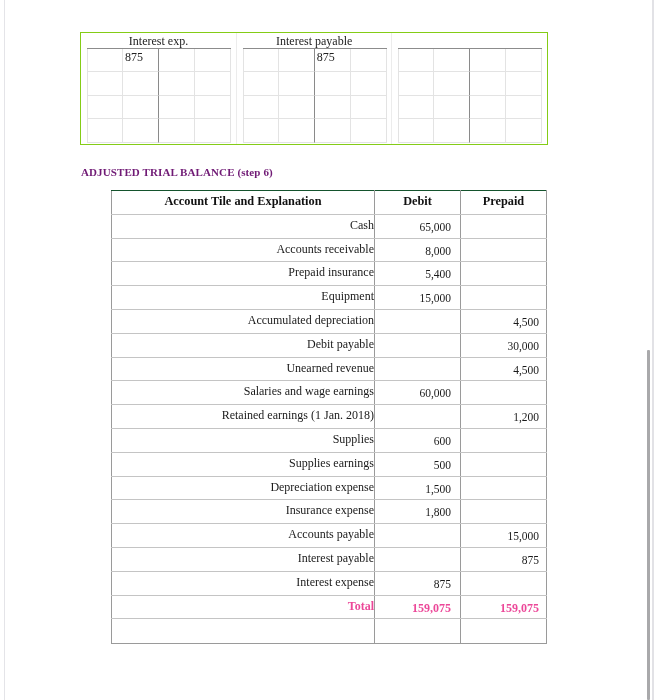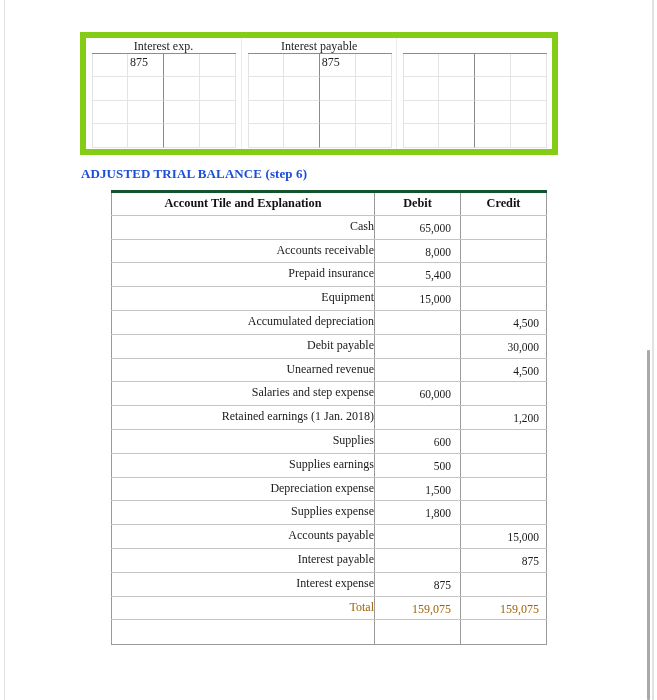--- a/index.html
+++ b/index.html
@@ -33,21 +33,21 @@
       width: 3px; height: 350px;
       background: #a9a9ab;
       border-radius: 1px;
     }
 
     
     .taccounts {
       position: absolute;
       left: 80px; top: 32px;
       width: 466px; height: 111px;
-      border: 6px solid #84cc16;
+      border: 1px solid #84cc16;
       display: flex;
     }
     .taccount {
       position: relative;
       width: 155px;
       height: 111px;
       border-right: 1px solid #ececec;
     }
     .taccount:last-child { border-right: none; }
     .taccount-title {
@@ -78,24 +78,24 @@
       color: #222;
     }
     .tcell.c0 { border-left: 1px solid #e3e3e3; }
     .tcell.c1 { border-right: 1.5px solid #8a8a8a; }
     .tcell.c3 { border-right: 1px solid #e3e3e3; }
 
     
     .section-title {
       position: absolute;
       left: 81px; top: 166px;
-      font-size: 13px;
+      font-size: 11px;
       font-weight: bold;
       letter-spacing: 0.1px;
-      color: #1d4ed8;
+      color: #701a75;
       white-space: nowrap;
     }
 
     
     .tb {
       position: absolute;
       left: 111px; top: 190px;
       width: 435px;
       border-collapse: collapse;
       table-layout: fixed;
@@ -129,25 +129,25 @@
       color: #1a1a1a;
     }
     .tb td.num {
       text-align: right;
       padding-right: 9px;
       padding-top: 5px;
       color: #1a1a1a;
       font-size: 11.5px;
     }
     .tb td.num.credit { padding-right: 7px; }
-    .tb tr.total td { font-weight: normal; color: #a16207; }
+    .tb tr.total td { font-weight: bold; color: #ec4899; }
     .tb tr.total td.num { font-size: 12px; }
     .tb tr.blank td { height: 25px; }
     .tb tr:last-child td { border-bottom: 1px solid #9a9a9a; }
-    .tb tr:first-child th { border-top: 3px solid #14532d; }
+    .tb tr:first-child th { border-top: 1px solid #14532d; }
   </style>
 </head>
 <body>
 
 <div class="page-edge-left"></div>
 <div class="page-edge-right"></div>
 <div class="scroll-thumb"></div>
 
 <div class="taccounts">
   <div class="taccount">
@@ -222,21 +222,21 @@
 <table class="tb">
   <colgroup>
     <col class="c-acct">
     <col class="c-debit">
     <col class="c-credit">
   </colgroup>
   <thead>
     <tr>
       <th>Account Tile and Explanation</th>
       <th>Debit</th>
-      <th>Credit</th>
+      <th>Prepaid</th>
     </tr>
   </thead>
   <tbody>
     <tr>
       <td class="acct">Cash</td>
       <td class="num">65,000</td>
       <td class="num credit"></td>
     </tr>
     <tr>
       <td class="acct">Accounts receivable</td>
@@ -262,21 +262,21 @@
       <td class="acct">Debit payable</td>
       <td class="num"></td>
       <td class="num credit">30,000</td>
     </tr>
     <tr>
       <td class="acct">Unearned revenue</td>
       <td class="num"></td>
       <td class="num credit">4,500</td>
     </tr>
     <tr>
-      <td class="acct">Salaries and step expense</td>
+      <td class="acct">Salaries and wage earnings</td>
       <td class="num">60,000</td>
       <td class="num credit"></td>
     </tr>
     <tr>
       <td class="acct">Retained earnings (1 Jan. 2018)</td>
       <td class="num"></td>
       <td class="num credit">1,200</td>
     </tr>
     <tr>
       <td class="acct">Supplies</td>
@@ -287,21 +287,21 @@
       <td class="acct">Supplies earnings</td>
       <td class="num">500</td>
       <td class="num credit"></td>
     </tr>
     <tr>
       <td class="acct">Depreciation expense</td>
       <td class="num">1,500</td>
       <td class="num credit"></td>
     </tr>
     <tr>
-      <td class="acct">Supplies expense</td>
+      <td class="acct">Insurance expense</td>
       <td class="num">1,800</td>
       <td class="num credit"></td>
     </tr>
     <tr>
       <td class="acct">Accounts payable</td>
       <td class="num"></td>
       <td class="num credit">15,000</td>
     </tr>
     <tr>
       <td class="acct">Interest payable</td>

